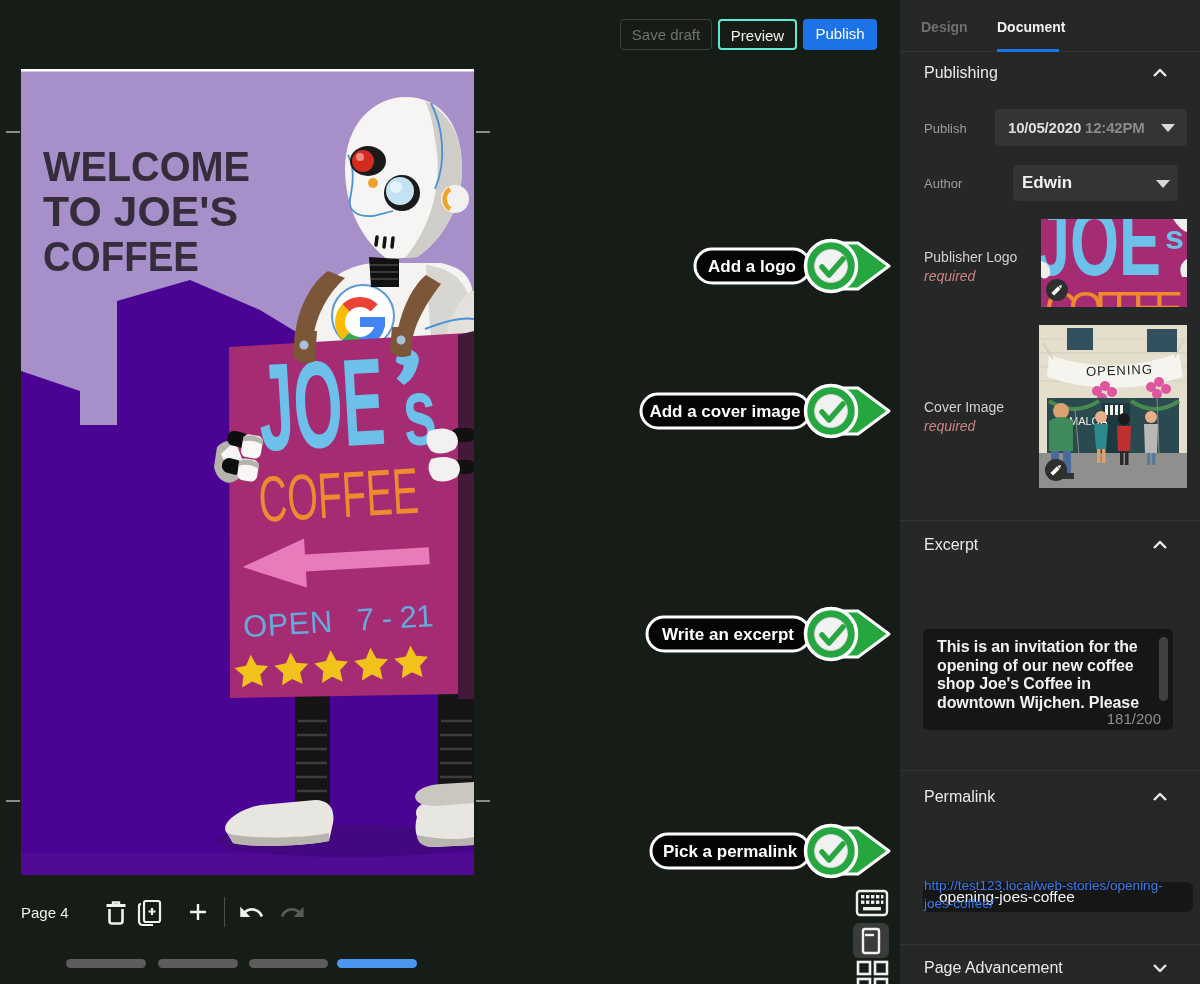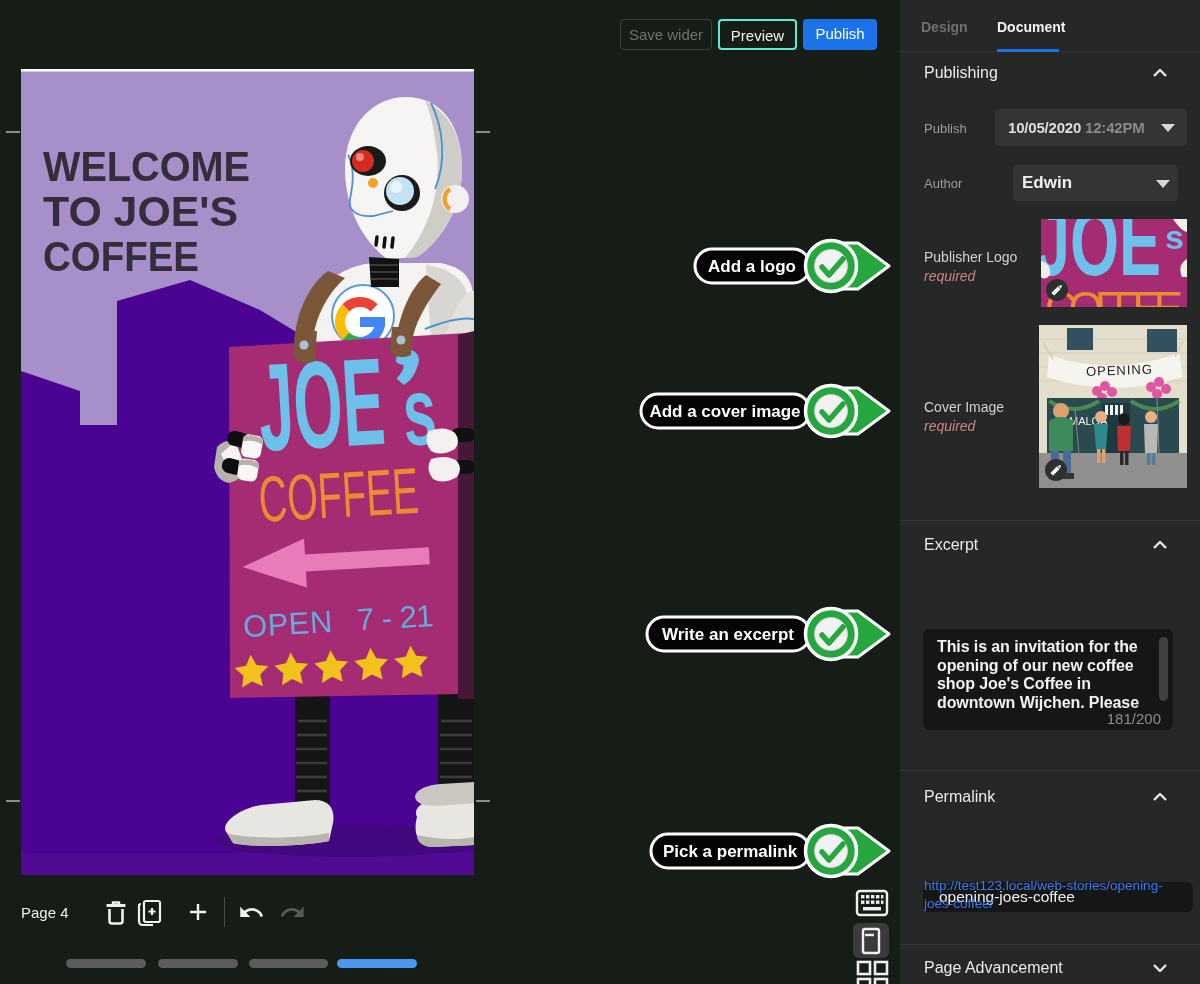--- a/index.html
+++ b/index.html
@@ -39,21 +39,21 @@
   .slabel { position:absolute; left:24px; color:#9c9c9c; font-size:13px; }
   .required { position:absolute; left:24px; color:#cc8484; font-size:14px; font-style:italic; }
   .ctrl { position:absolute; background:#333434; border-radius:4px; color:#e8e8e8; }
   .sdivider { position:absolute; left:0; width:300px; height:1px; background:#333435; }
   .darkbox { position:absolute; background:#161616; border-radius:6px;margin-top:48px; }
   .caret { position:absolute; width:0; height:0; border-left:7px solid transparent; border-right:7px solid transparent; border-top:8px solid #d8d8d8; }
 </style>
 </head>
 <body>
 
-<div class="btn" id="btn-save">Save wider</div>
+<div class="btn" id="btn-save">Save draft</div>
 <div class="btn" id="btn-preview">Preview</div>
 <div class="btn" id="btn-publish">Publish</div>
 
 <div class="tick" style="left:6px; top:131px; width:14px;"></div>
 <div class="tick" style="left:476px; top:131px; width:14px;"></div>
 <div class="tick" style="left:6px; top:800px; width:14px;"></div>
 <div class="tick" style="left:476px; top:800px; width:14px;"></div>
 
 <div class="abs" id="canvas">
 <svg width="453" height="806" viewBox="0 0 453 806">

